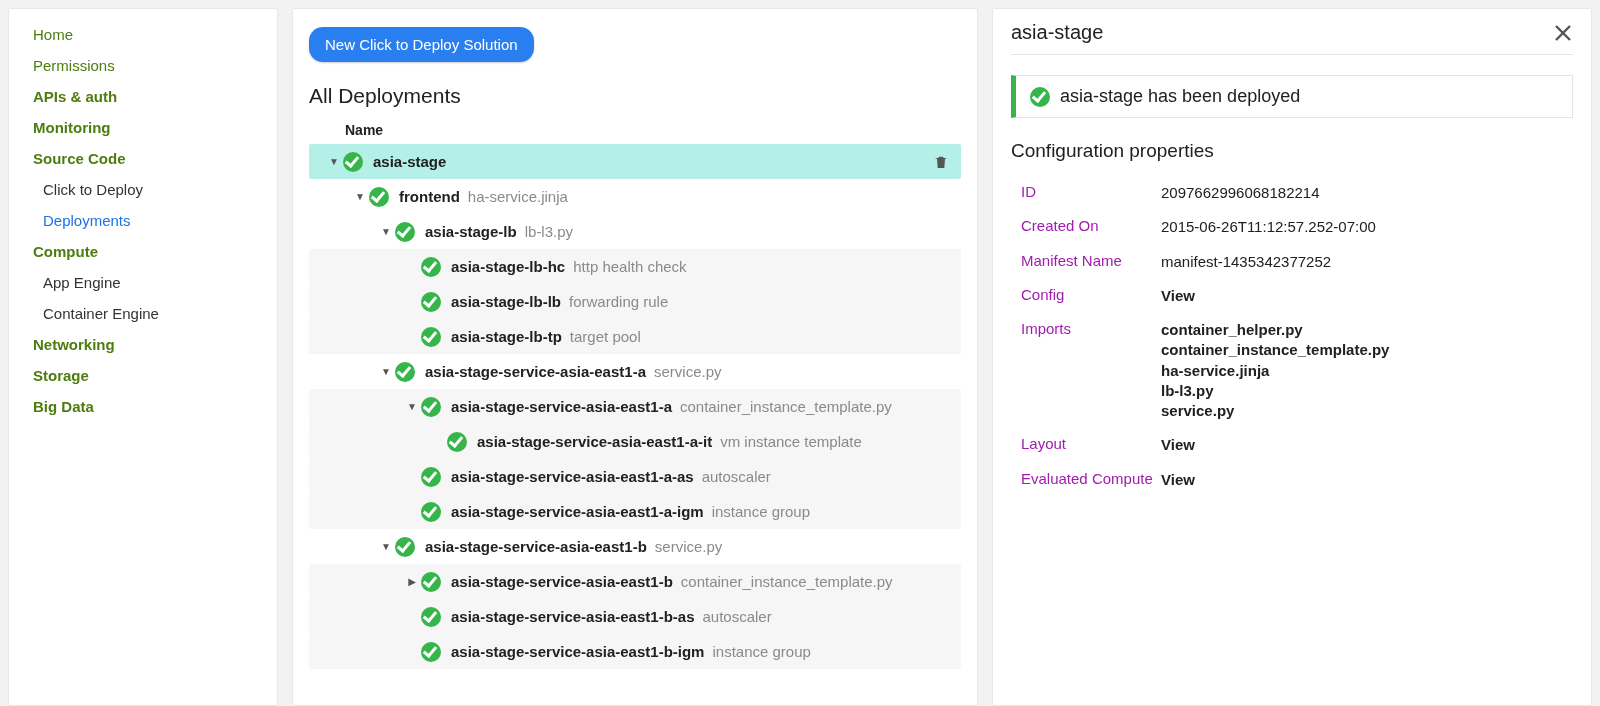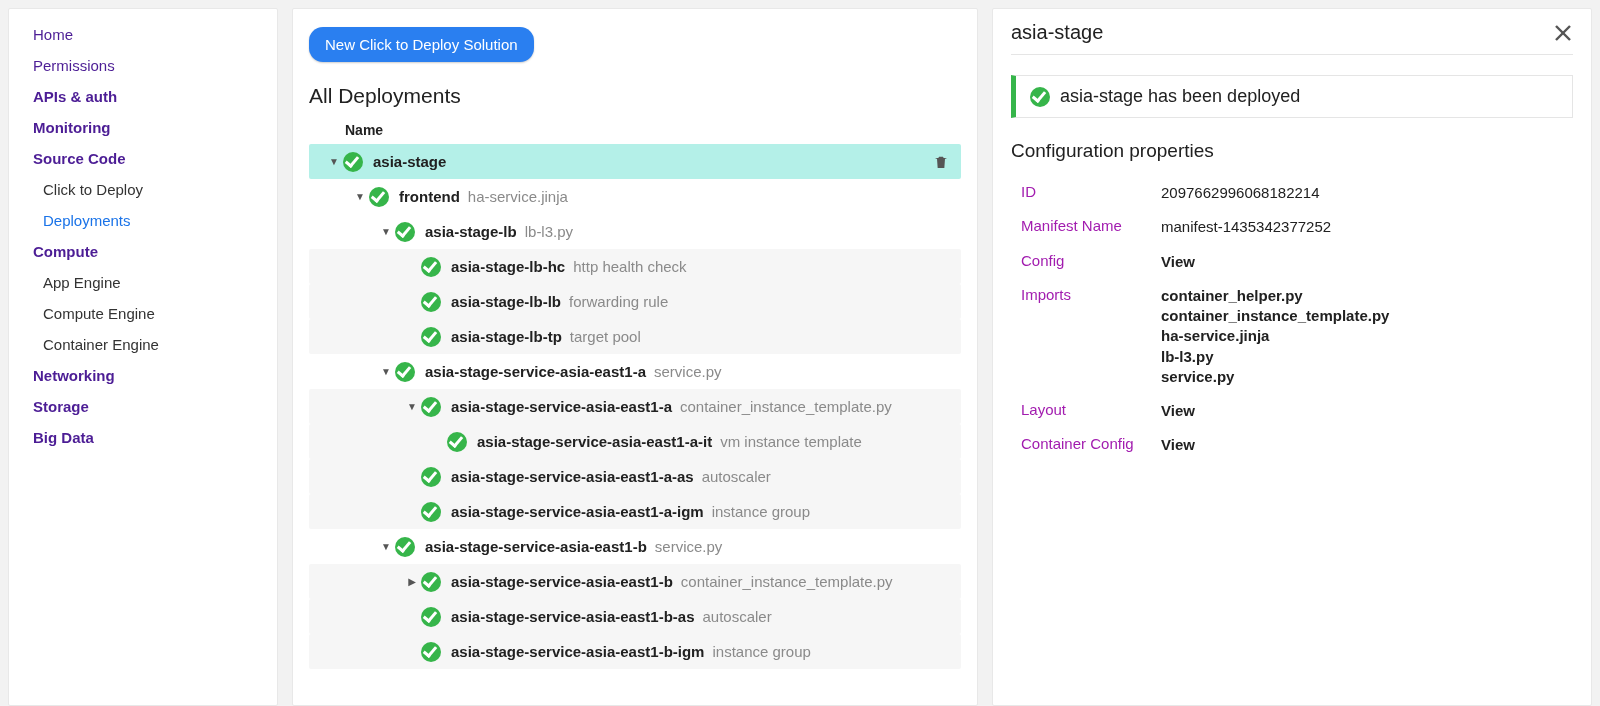--- a/index.html
+++ b/index.html
@@ -26,21 +26,21 @@
   .sidebar {
     width: 270px;
     flex: 0 0 270px;
     padding: 10px 0;
     overflow-y: auto;
   }
   .side-item {
     padding: 7px 24px;
     font-size: 15px;
     cursor: pointer;
-    color: #4c1d95;
+    color: #4d7c0f;
   }
   .side-item.header { font-weight: 700; }
   .side-item.child  { padding-left: 34px; font-weight: 400; color:#333; }
   .side-item.active { color: #1a73e8; }
   
   .main {
     flex: 1;
     padding: 18px 0 0 0;
     overflow-y: auto;
   }
@@ -154,21 +154,20 @@
   <div class="panel sidebar" id="sidebar">
       <div class="side-item"><span>Home</span></div>
       <div class="side-item"><span>Permissions</span></div>
       <div class="side-item header"><span>APIs &amp; auth</span></div>
       <div class="side-item header"><span>Monitoring</span></div>
       <div class="side-item header"><span>Source Code</span></div>
       <div class="side-item child"><span>Click to Deploy</span></div>
       <div class="side-item child active"><span>Deployments</span></div>
       <div class="side-item header"><span>Compute</span></div>
       <div class="side-item child"><span>App Engine</span></div>
-      <div class="side-item child"><span>Compute Engine</span></div>
       <div class="side-item child"><span>Container Engine</span></div>
       <div class="side-item header"><span>Networking</span></div>
       <div class="side-item header"><span>Storage</span></div>
       <div class="side-item header"><span>Big Data</span></div>
     </div>
 
   <div class="panel main">
     <div class="main-inner">
       <button class="primary-btn">New Click to Deploy Solution</button>
       <h1>All Deployments</h1>
@@ -314,20 +313,26 @@
     </div>
     <div class="section-title">Configuration properties</div>
     <div id="props">
         <div class="prop-row">
           <div class="prop-key">ID</div>
           <div class="prop-val">
             <div class="plain">2097662996068182214</div>
           </div>
         </div>
         <div class="prop-row">
+          <div class="prop-key">Created On</div>
+          <div class="prop-val">
+            <div class="plain">2015-06-26T11:12:57.252-07:00</div>
+          </div>
+        </div>
+        <div class="prop-row">
           <div class="prop-key">Manifest Name</div>
           <div class="prop-val">
             <div class="plain">manifest-1435342377252</div>
           </div>
         </div>
         <div class="prop-row">
           <div class="prop-key">Config</div>
           <div class="prop-val">
             <div>View</div>
           </div>
@@ -342,20 +347,20 @@
             <div>service.py</div>
           </div>
         </div>
         <div class="prop-row">
           <div class="prop-key">Layout</div>
           <div class="prop-val">
             <div>View</div>
           </div>
         </div>
         <div class="prop-row">
-          <div class="prop-key">Container Config</div>
+          <div class="prop-key">Evaluated Compute</div>
           <div class="prop-val">
             <div>View</div>
           </div>
         </div>
       </div>
   </div>
 </div>
 
 </body></html>

